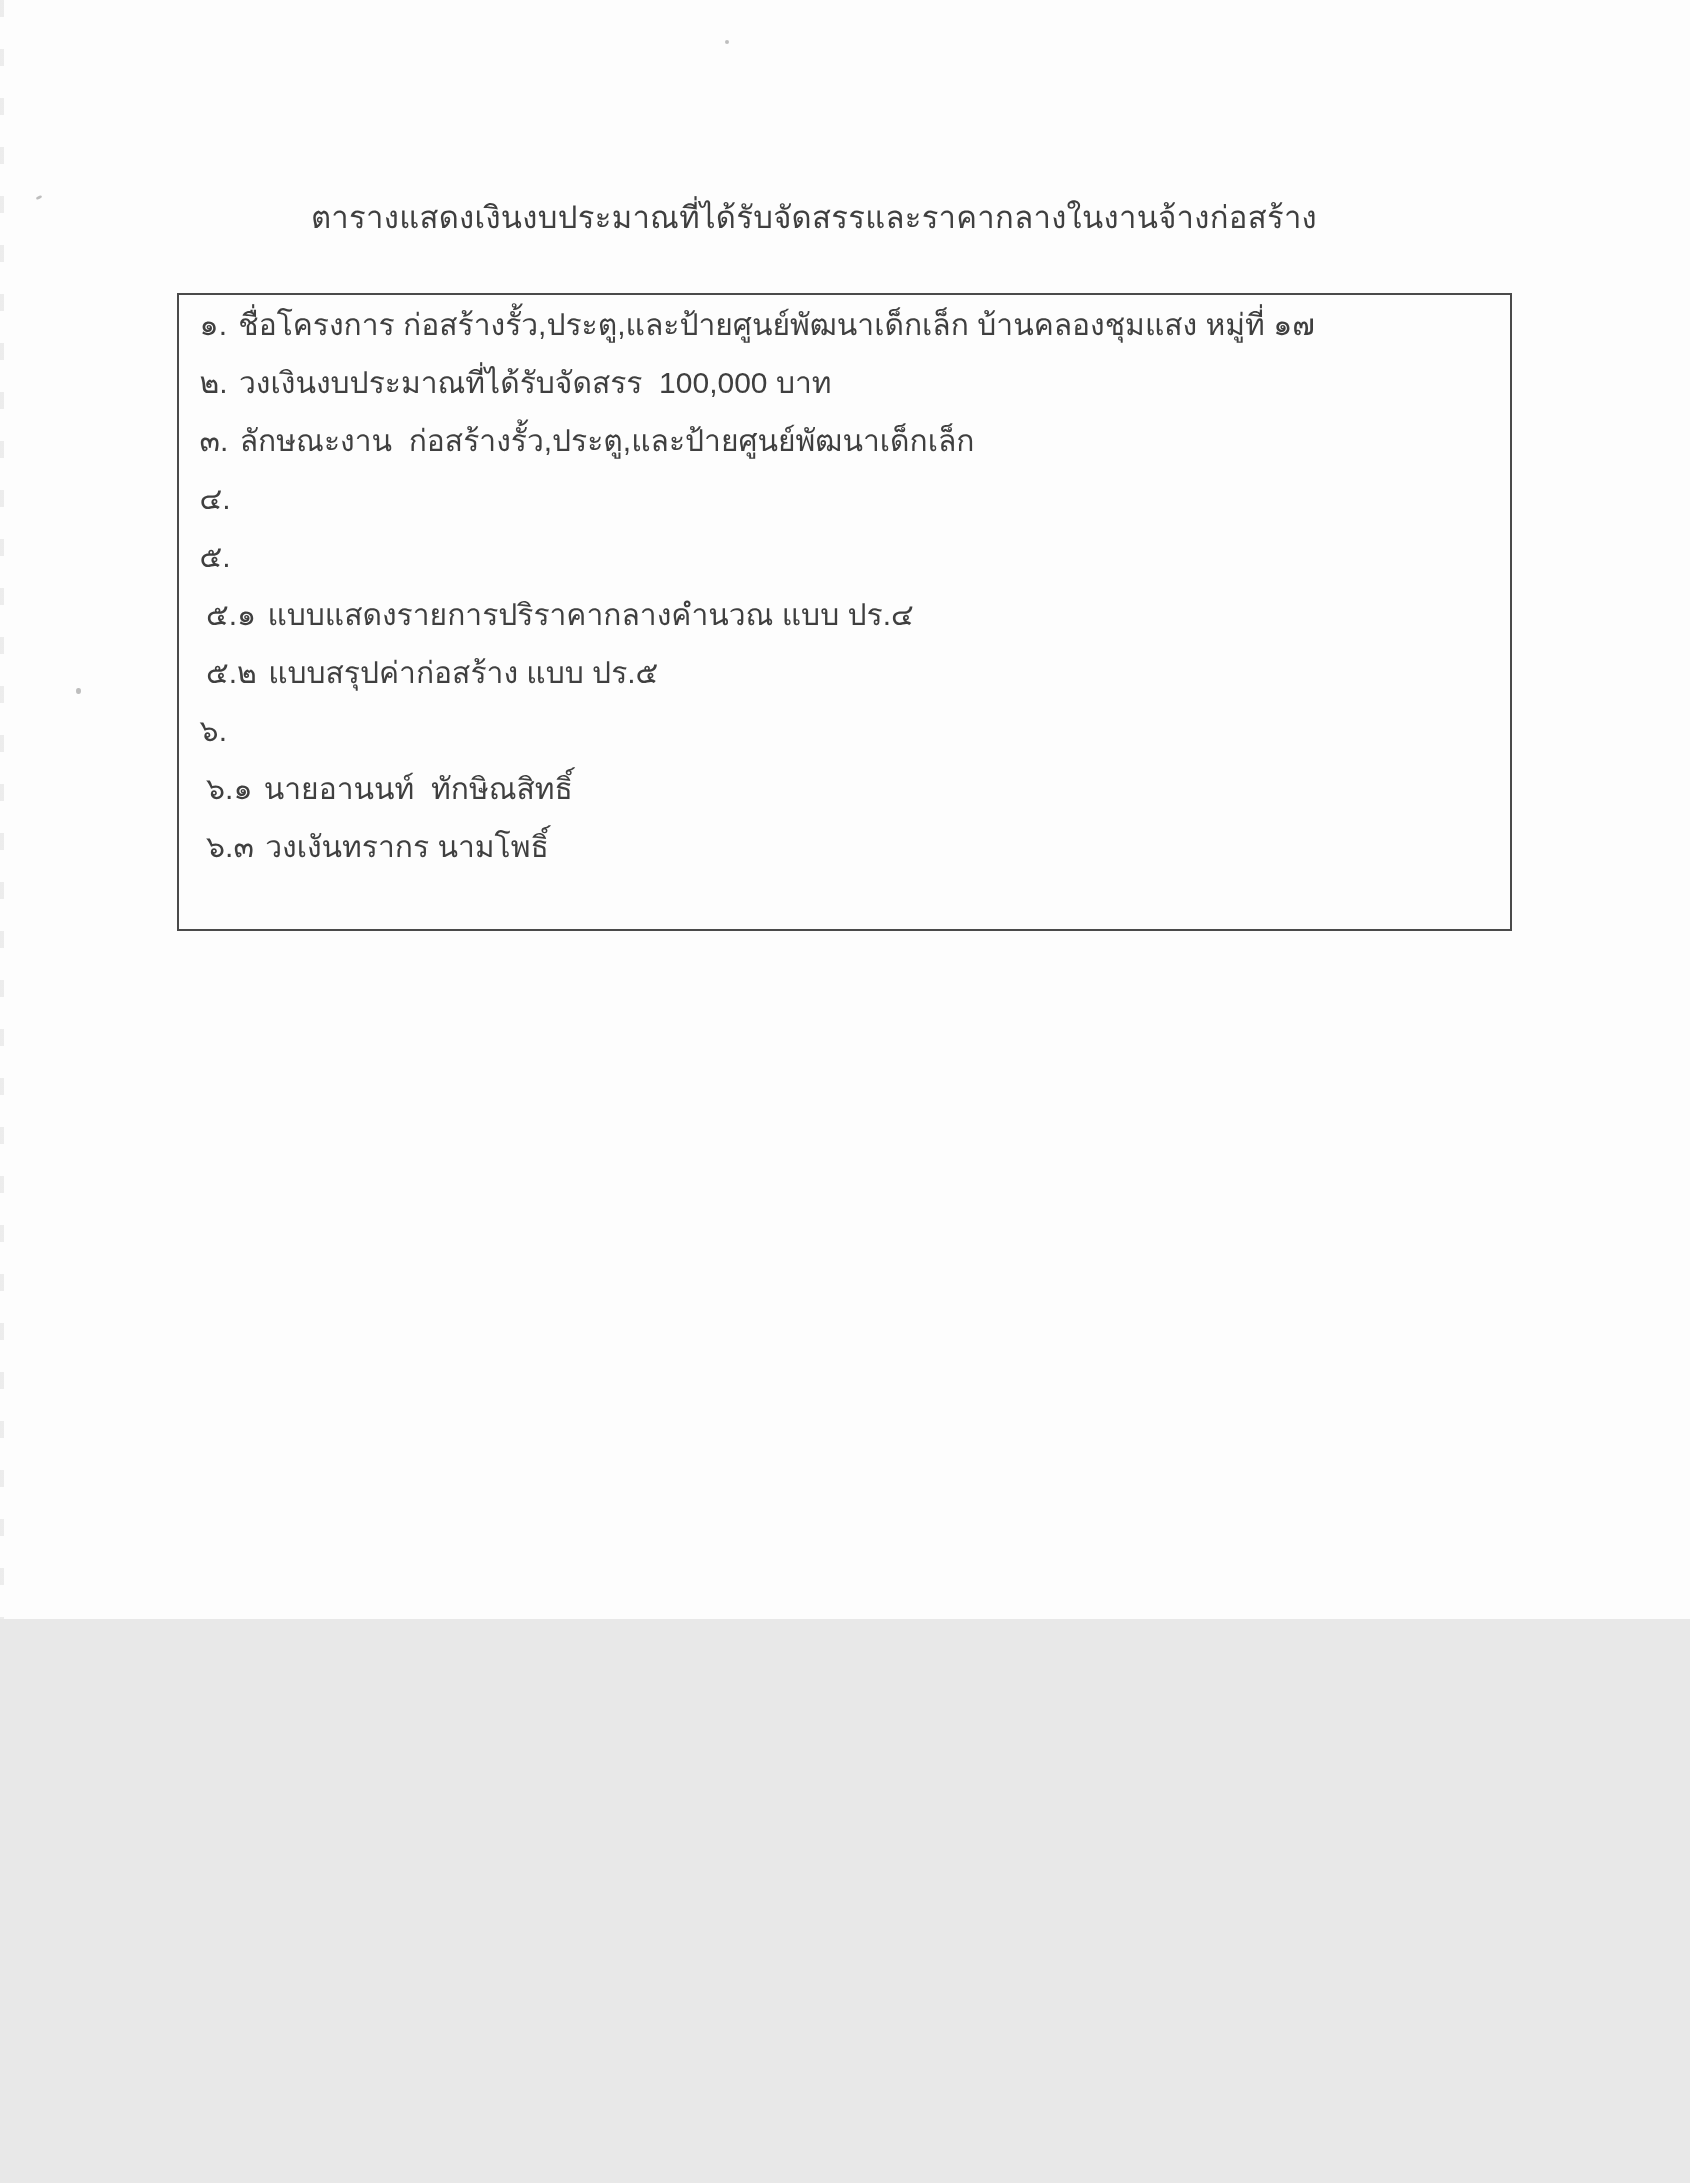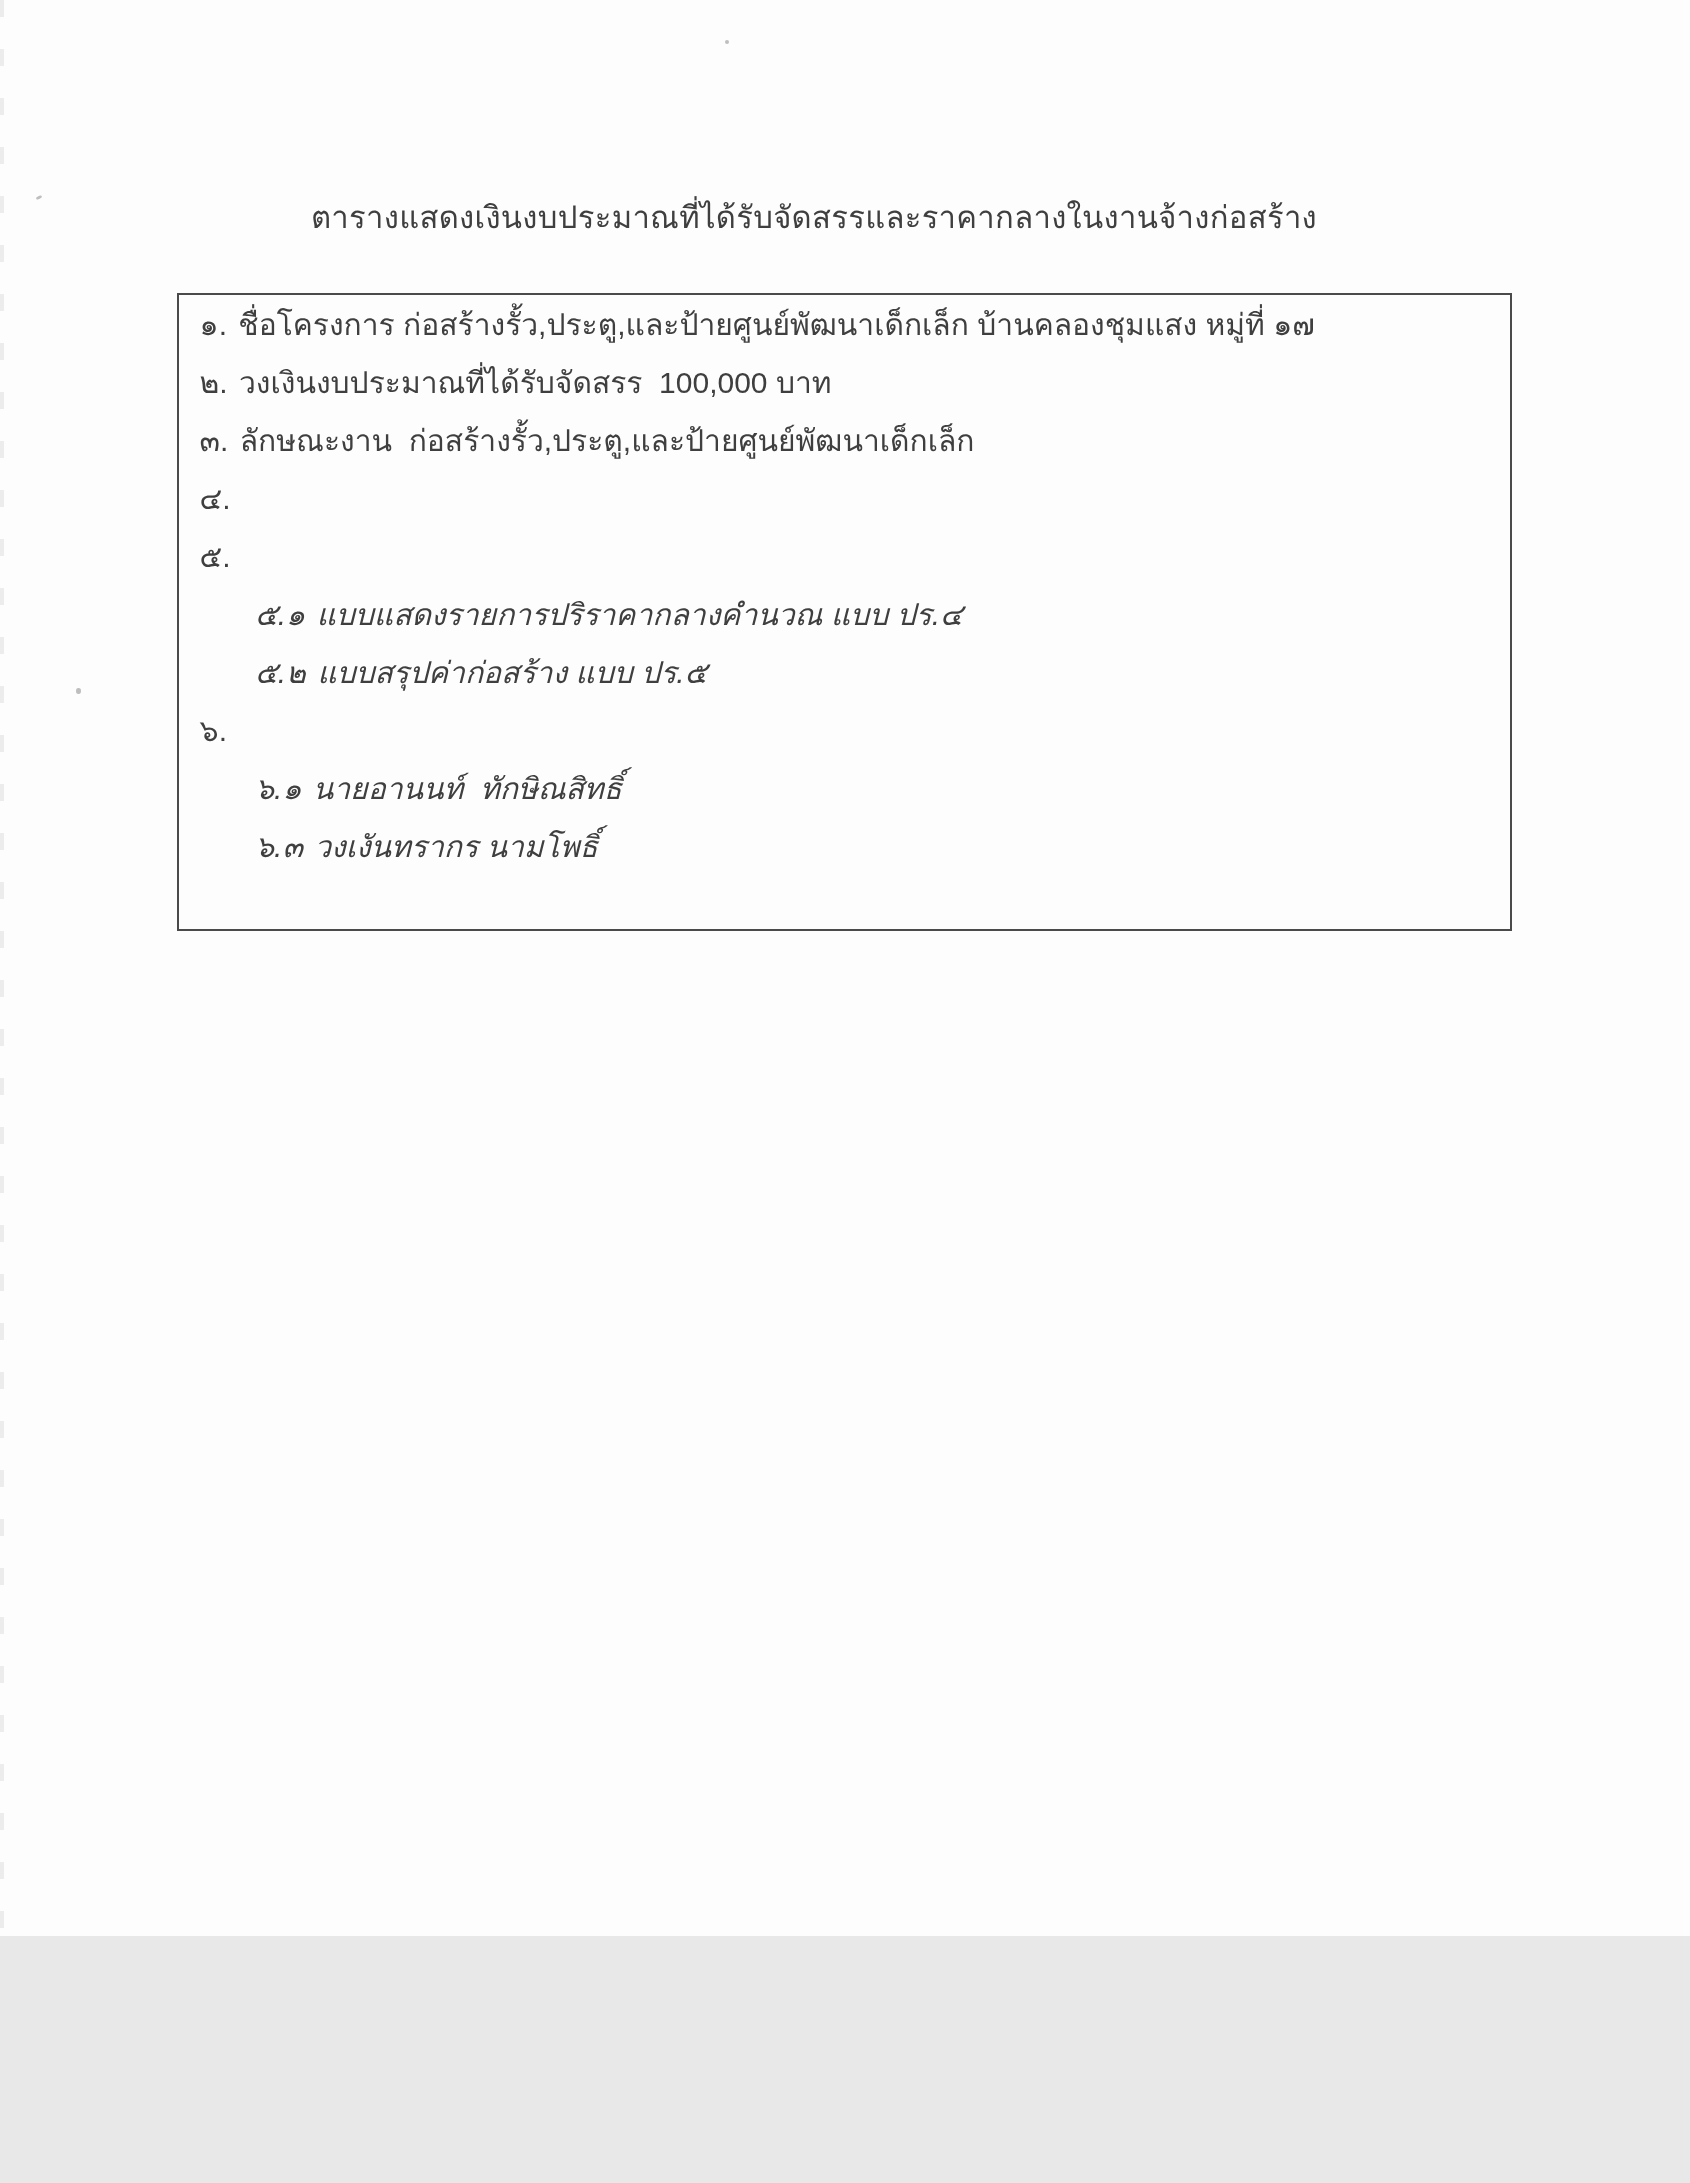--- a/index.html
+++ b/index.html
@@ -3,21 +3,21 @@
 <meta charset="utf-8">
 <style>
   html, body {
     margin: 0;
     padding: 0;
     background: #e8e8e8;
   }
   .page {
     position: relative;
     width: 1691px;
-    height: 1936px;
+    height: 1619px;
     background: var(--paper, #fdfdfd);
     overflow: hidden;
     font-family: "Liberation Sans", "DejaVu Sans", sans-serif;
     color: var(--ink, #3f3f3f);
   }
   
   .scan-edge {
     position: absolute;
     left: 0; top: 0;
     width: 4px; height: 100%;
@@ -63,22 +63,21 @@
     align-items: center;
     height: 58px;
     padding-left: 20.6px;
     font-size: 30px;
     white-space: pre;
   }
   .line .num {
     margin-right: 11.3px;
   }
   .line.indent {
-    padding-left: 76px;
-    font-style: italic;
+    padding-left: 27px;
   }
 </style>
 </head>
 <body>
 
 <div class="page">
 
   <div class="scan-edge"></div>
 
   <div class="speck" style="left:725px; top:40px;  width:4px; height:4px;"></div>

